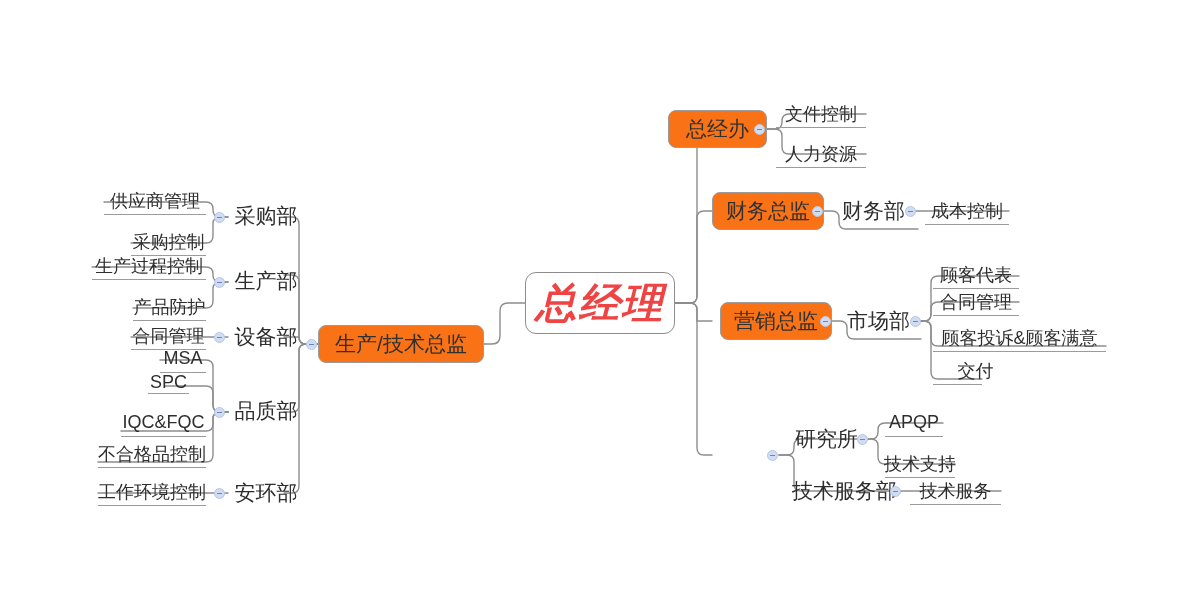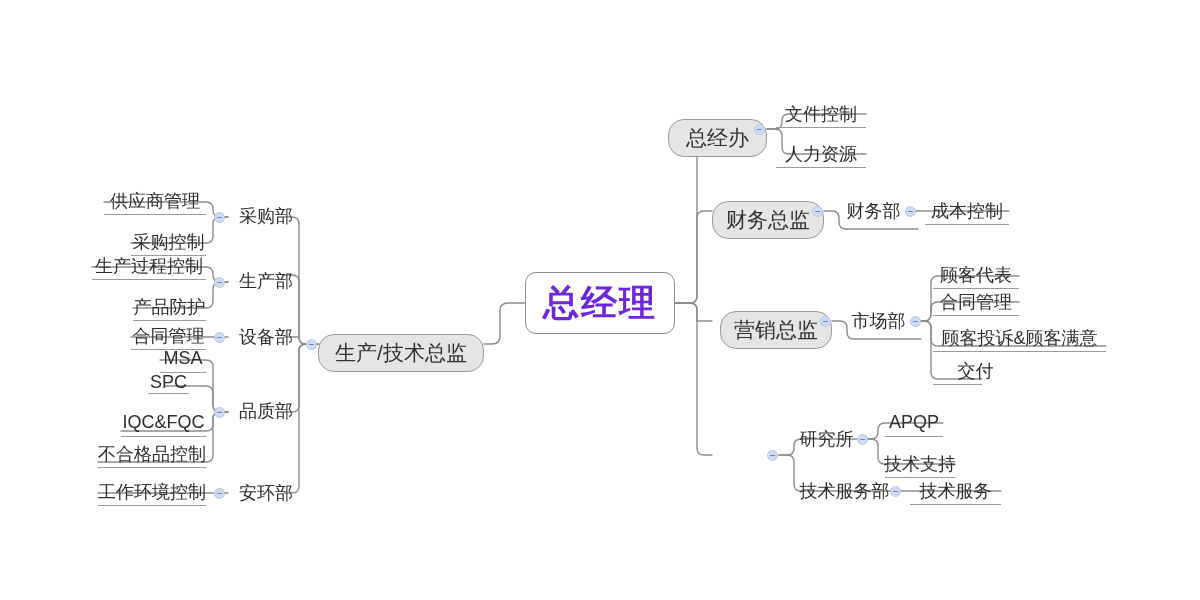--- a/index.html
+++ b/index.html
@@ -36,46 +36,46 @@
     display: flex;
     align-items: center;
     justify-content: center;
   }
 
   
   .node.root {
     border: 1.6px solid #8d8d8d;
     border-radius: 11px;
     background: #ffffff;
-    font-size: 36px;
+    font-size: 41px;
     font-weight: bold;
     letter-spacing: 2px;
-    color: #6d28d9;
+    color: #ef4444;
+    font-style: italic;
   }
 
   
   .node.lvl2 {
     border: 1.4px solid #9b9b9b;
-    border-radius: 16px;
-    background: #e5e5e5;
+    border-radius: 8px;
+    background: #f97316;
     font-size: 21px;
     color: #303030;
-    margin-top: 9px;
   }
 
   
   .node.leaf {
     border-bottom: 1.3px solid #9b9b9b;
     background: transparent;
     font-size: 18px;
     color: #2e2e2e;
     padding-bottom: 1px;
   }
   .node.leaf.plain {
-    font-size: 18px;
+    font-size: 21px;
   }
 
   
   .toggle {
     position: absolute;
     width: 11px;
     height: 11px;
     border-radius: 50%;
     background: #cfdcf2;
     border: 1px solid #b7c8e6;

